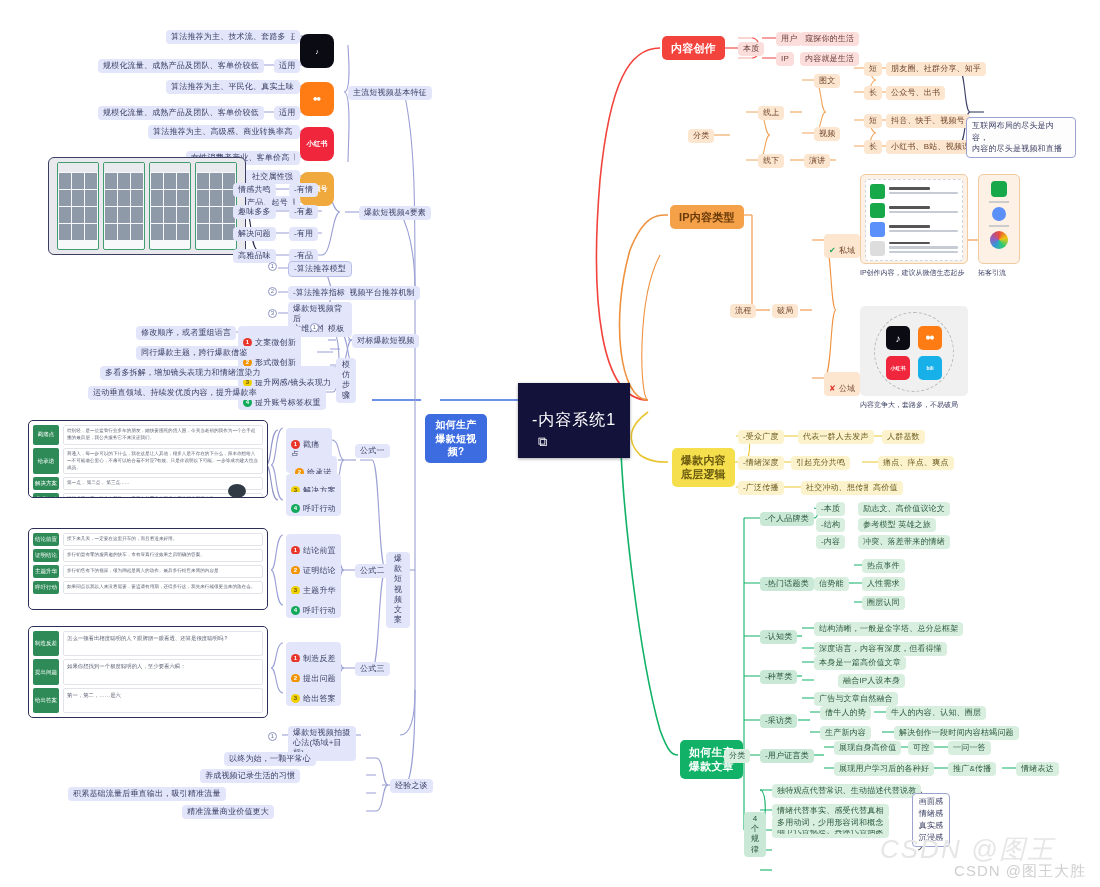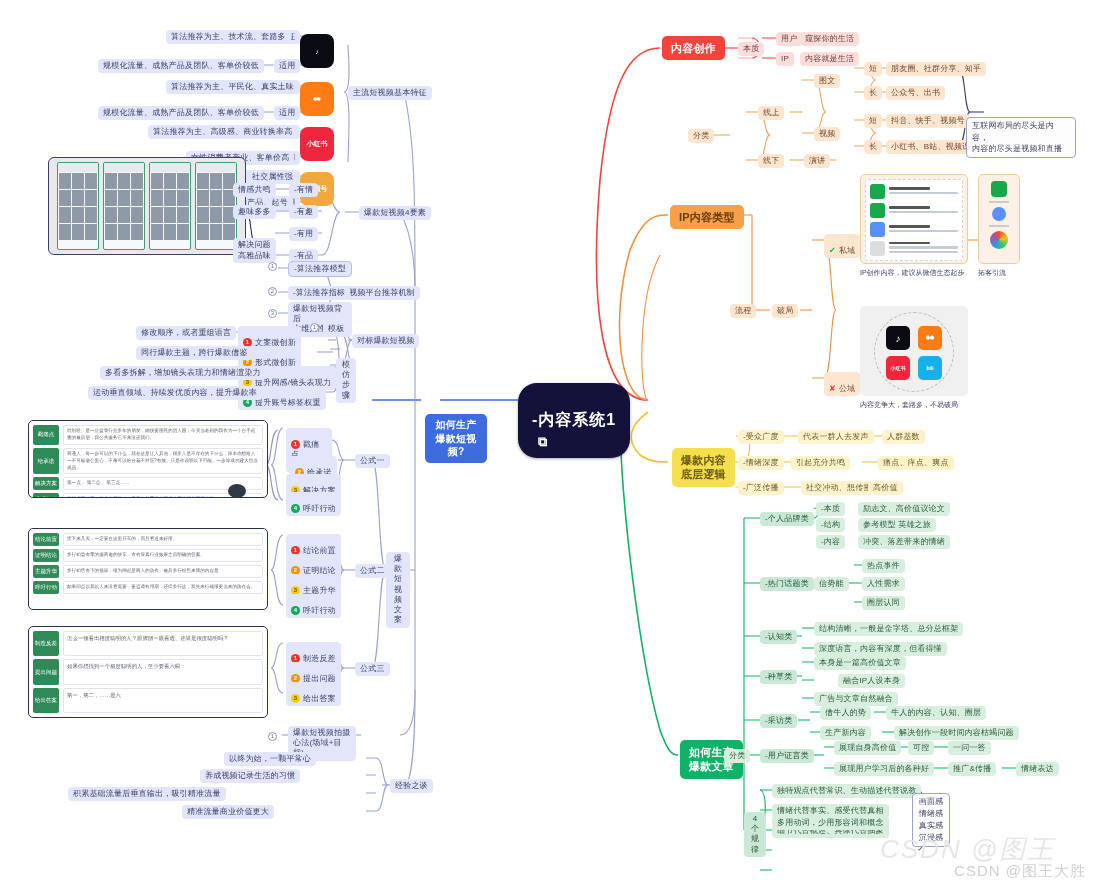--- a/index.html
+++ b/index.html
@@ -19,22 +19,22 @@
   .blue      { background:#e3e6fb; color:#3b3f63; }
   .blue-box  { background:#e3e6fb; color:#3b3f63; border:1px solid #b9bfe8; }
   .pink      { background:#fbdedb; color:#6b3b38; }
   .orange    { background:#fce6d0; color:#70462a; }
   .yellow    { background:#fcf3cd; color:#6b5a1f; }
   .green     { background:#d8efdf; color:#2d5a3d; }
   .green-b   { background:#c9e9d6; color:#275237; }
   .white-box { background:#fdfdfd; color:#3b3f63; border:1px solid #9ba2cf; }
 
   .root {
-    background:#12123a; color:#ffffff; font-weight:bold; font-size:16px;
-    border-radius:19px; padding:7px 14px; letter-spacing:1px;
+    background:#12123a; color:#ffffff; font-weight:normal; font-size:16px;
+    border-radius:0; padding:7px 14px; letter-spacing:1px;
     box-shadow:0 1px 3px rgba(0,0,0,.35);
   }
   .qnode {
     background:#3d6ce0; color:#fff; font-weight:bold; font-size:10px;
     border-radius:5px; padding:4px 7px; line-height:1.35;
   }
   .topic {
     font-weight:bold; font-size:11px; border-radius:5px; padding:5px 9px;
     line-height:1.3; color:#fff; text-align:center;
   }
@@ -408,21 +408,21 @@
       </div>
   </div>
 
   <div class="node blue" style="left:359px;top:206px;">爆款短视频4要素</div>
   <div class="node blue" style="left:289px;top:183px;">-有情</div>
   <div class="node blue" style="left:289px;top:205px;">-有趣</div>
   <div class="node blue" style="left:289px;top:227px;">-有用</div>
   <div class="node blue" style="left:289px;top:249px;">-有品</div>
   <div class="node blue" style="left:233px;top:183px;">情感共鸣</div>
   <div class="node blue" style="left:233px;top:205px;">趣味多多</div>
-  <div class="node blue" style="left:233px;top:227px;margin-top:11px;">解决问题</div>
+  <div class="node blue" style="left:233px;top:227px;">解决问题</div>
   <div class="node blue" style="left:233px;top:249px;">高雅品味</div>
 
   <div class="node blue" style="left:336px;top:286px;">短视频平台推荐机制</div>
   <div class="node blue-box" style="left:288px;top:261px;">-算法推荐模型</div>
   <div class="node blue" style="left:288px;top:286px;">-算法推荐指标</div>
   <div class="node blue" style="left:288px;top:302px;width:64px;">爆款短视频背后
 六维人性算法</div>
   <div style="position:absolute;left:268px;top:261px;"><span class="ring">1</span></div>
   <div style="position:absolute;left:268px;top:286px;"><span class="ring">2</span></div>
   <div style="position:absolute;left:268px;top:308px;"><span class="ring">3</span></div>
@@ -444,21 +444,21 @@
 
   <div class="node blue" style="left:136px;top:326px;">修改顺序，或者重组语言</div>
   <div class="node blue" style="left:136px;top:346px;">同行爆款主题，跨行爆款借鉴</div>
   <div class="node blue" style="left:100px;top:366px;">多看多拆解，增加镜头表现力和情绪渲染力</div>
   <div class="node blue" style="left:88px;top:386px;">运动垂直领域、持续发优质内容，提升爆款率</div>
 
   <div class="node blue" style="left:386px;top:552px;width:24px;text-align:center;">爆款
 短视频
 文案</div>
 
-  <div class="node blue" style="left:355px;top:454px;">公式一</div>
+  <div class="node blue" style="left:355px;top:444px;">公式一</div>
   <div class="node blue" style="left:355px;top:564px;">公式二</div>
   <div class="node blue" style="left:355px;top:662px;">公式三</div>
 
   <div class="node blue" style="left:286px;top:428px;width:46px;">
     <span class="badge b1">1</span><span>戳痛点
 开头3s</span></div>
   <div class="node blue" style="left:290px;top:456px;">
     <span class="badge b2">2</span><span>给承诺</span></div>
   <div class="node blue" style="left:286px;top:474px;">
     <span class="badge b3">3</span><span>解决方案</span></div>

